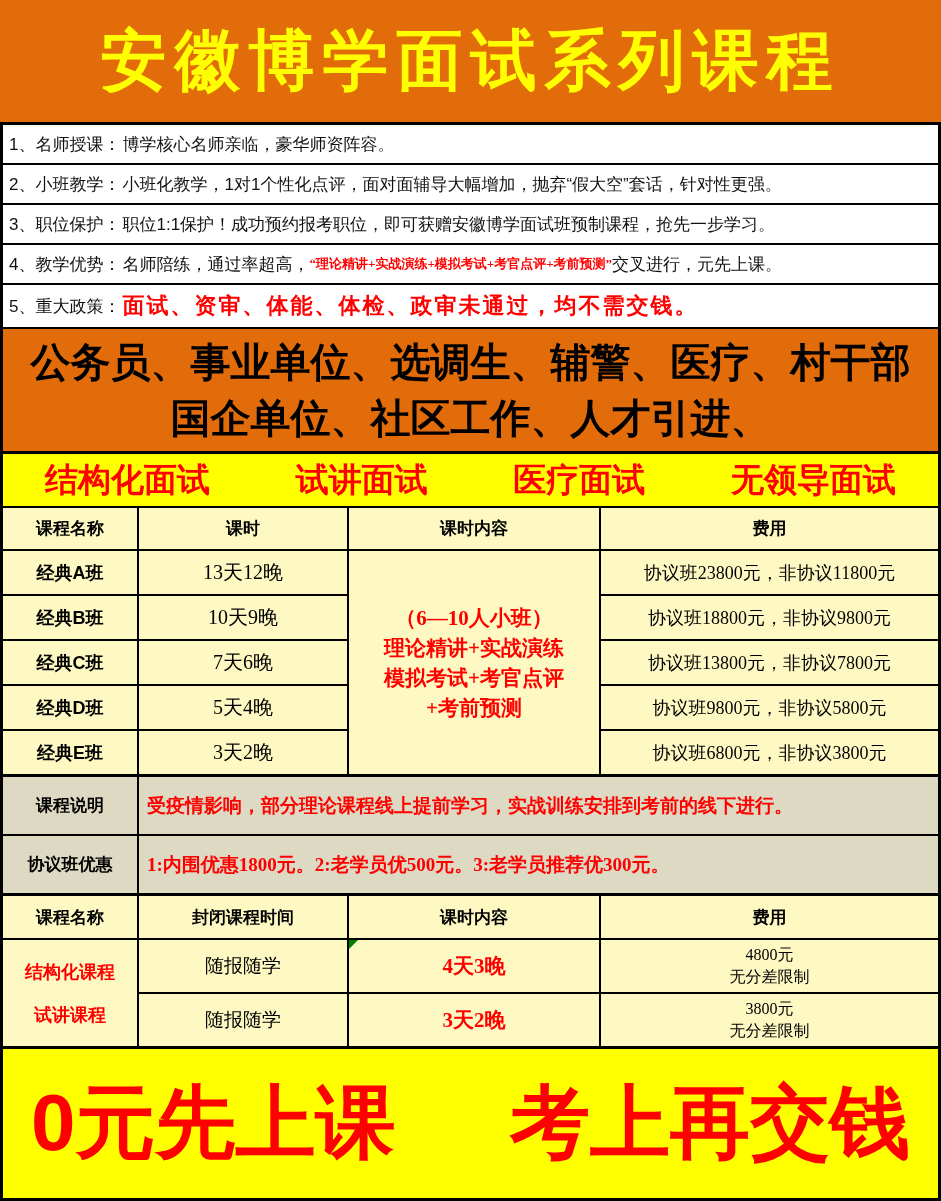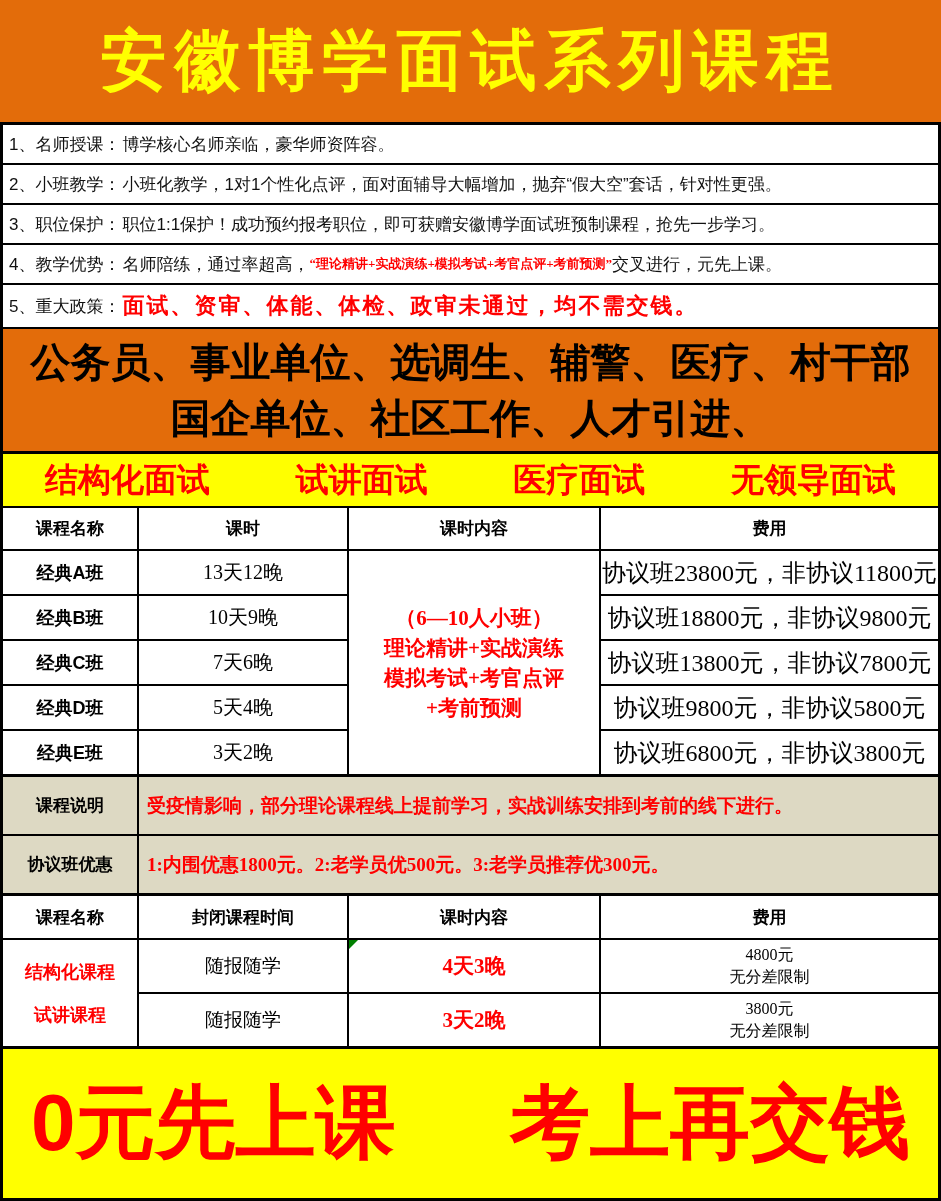--- a/index.html
+++ b/index.html
@@ -40,25 +40,25 @@
     border-bottom:2px solid #000;box-sizing:border-box;
     display:flex;align-items:center;justify-content:space-between;padding:0 42px;
   }
   .type-item{font-size:33px;font-weight:bold;color:#FF0000;white-space:nowrap;}
   
   .grid-table{
     display:grid;background:#000;gap:2px;
     border:3px solid #000;border-top:0;box-sizing:border-box;
   }
   .t1{grid-template-columns:134px 208px 250px 1fr;grid-template-rows:41px repeat(5,43px);}
-  .cell{background:#ffffff;display:flex;align-items:center;justify-content:center;text-align:center;}
+  .cell{background:#fef9c3;display:flex;align-items:center;justify-content:center;text-align:center;}
   .th{font-weight:bold;font-size:17px;}
   .cname{font-weight:bold;font-size:18px;}
   .cdur{font-family:"Liberation Serif",serif;font-size:20px;}
-  .cfee{font-family:"Liberation Serif",serif;font-size:24px;white-space:nowrap;text-align:right;}
+  .cfee{font-family:"Liberation Serif",serif;font-size:18px;white-space:nowrap;text-align:right;}
   .merged{
     grid-column:3;grid-row:2/7;flex-direction:column;
     color:#FF0000;font-weight:bold;font-family:"Liberation Serif",serif;
     font-size:21px;line-height:30px;
   }
   
   .notes{
     display:grid;grid-template-columns:134px 1fr;grid-template-rows:57px 57px;
     background:#000;gap:2px;border:3px solid #000;border-top:0;box-sizing:border-box;
   }

